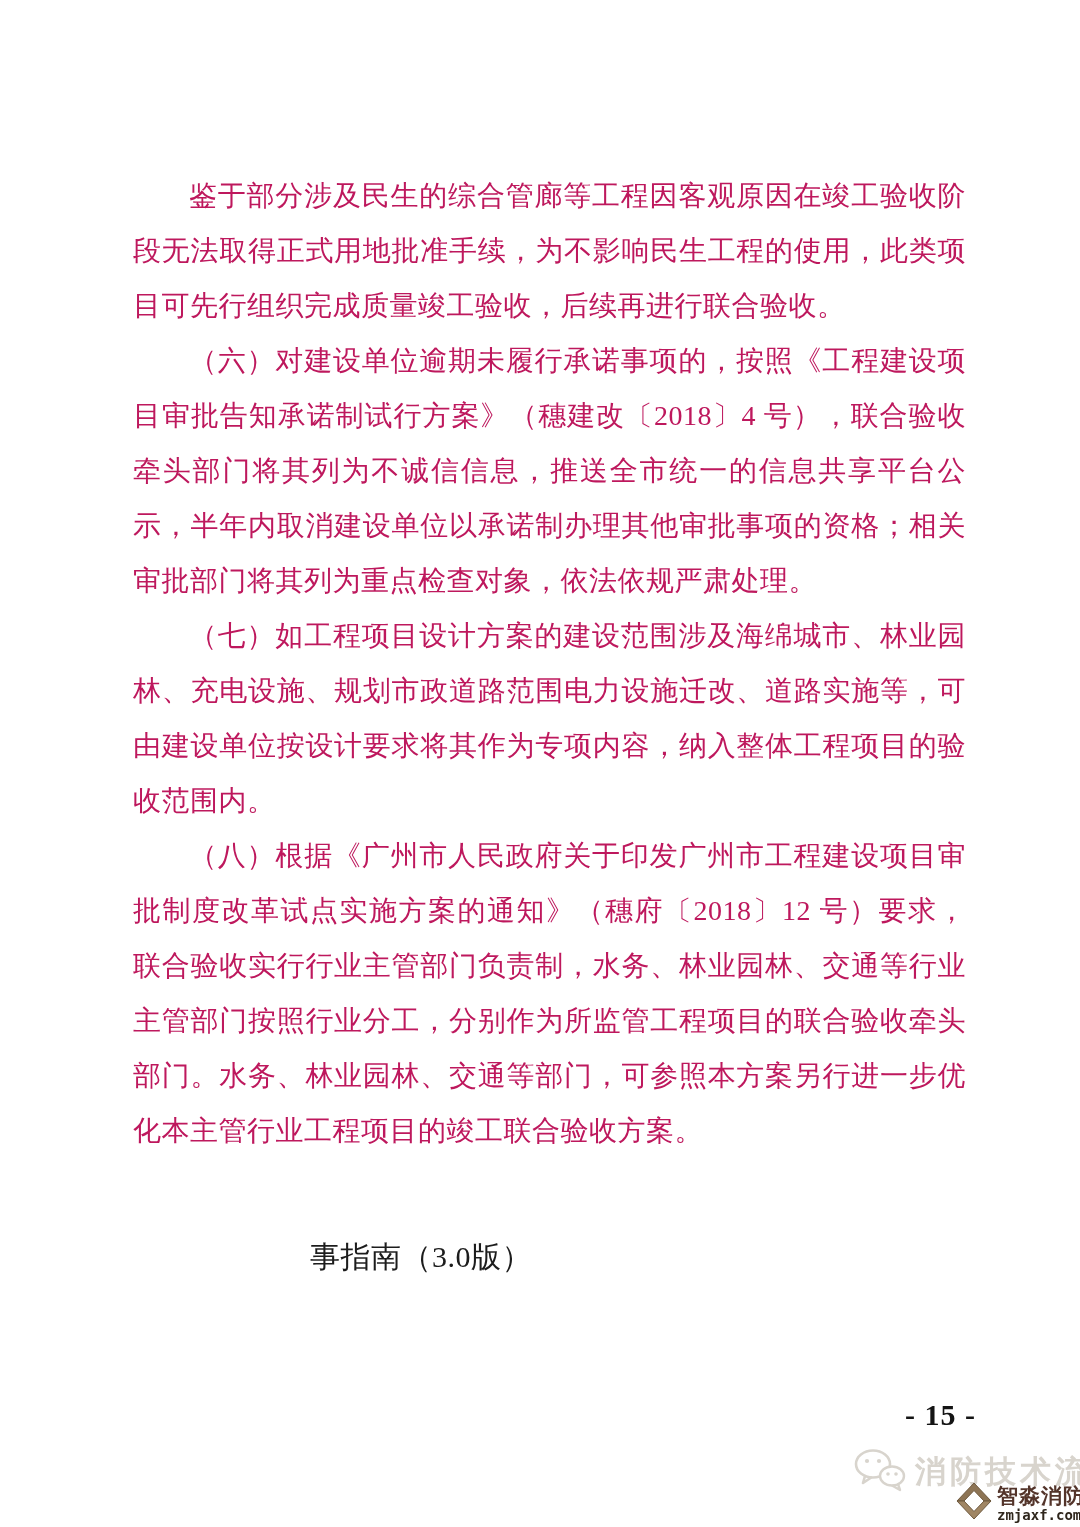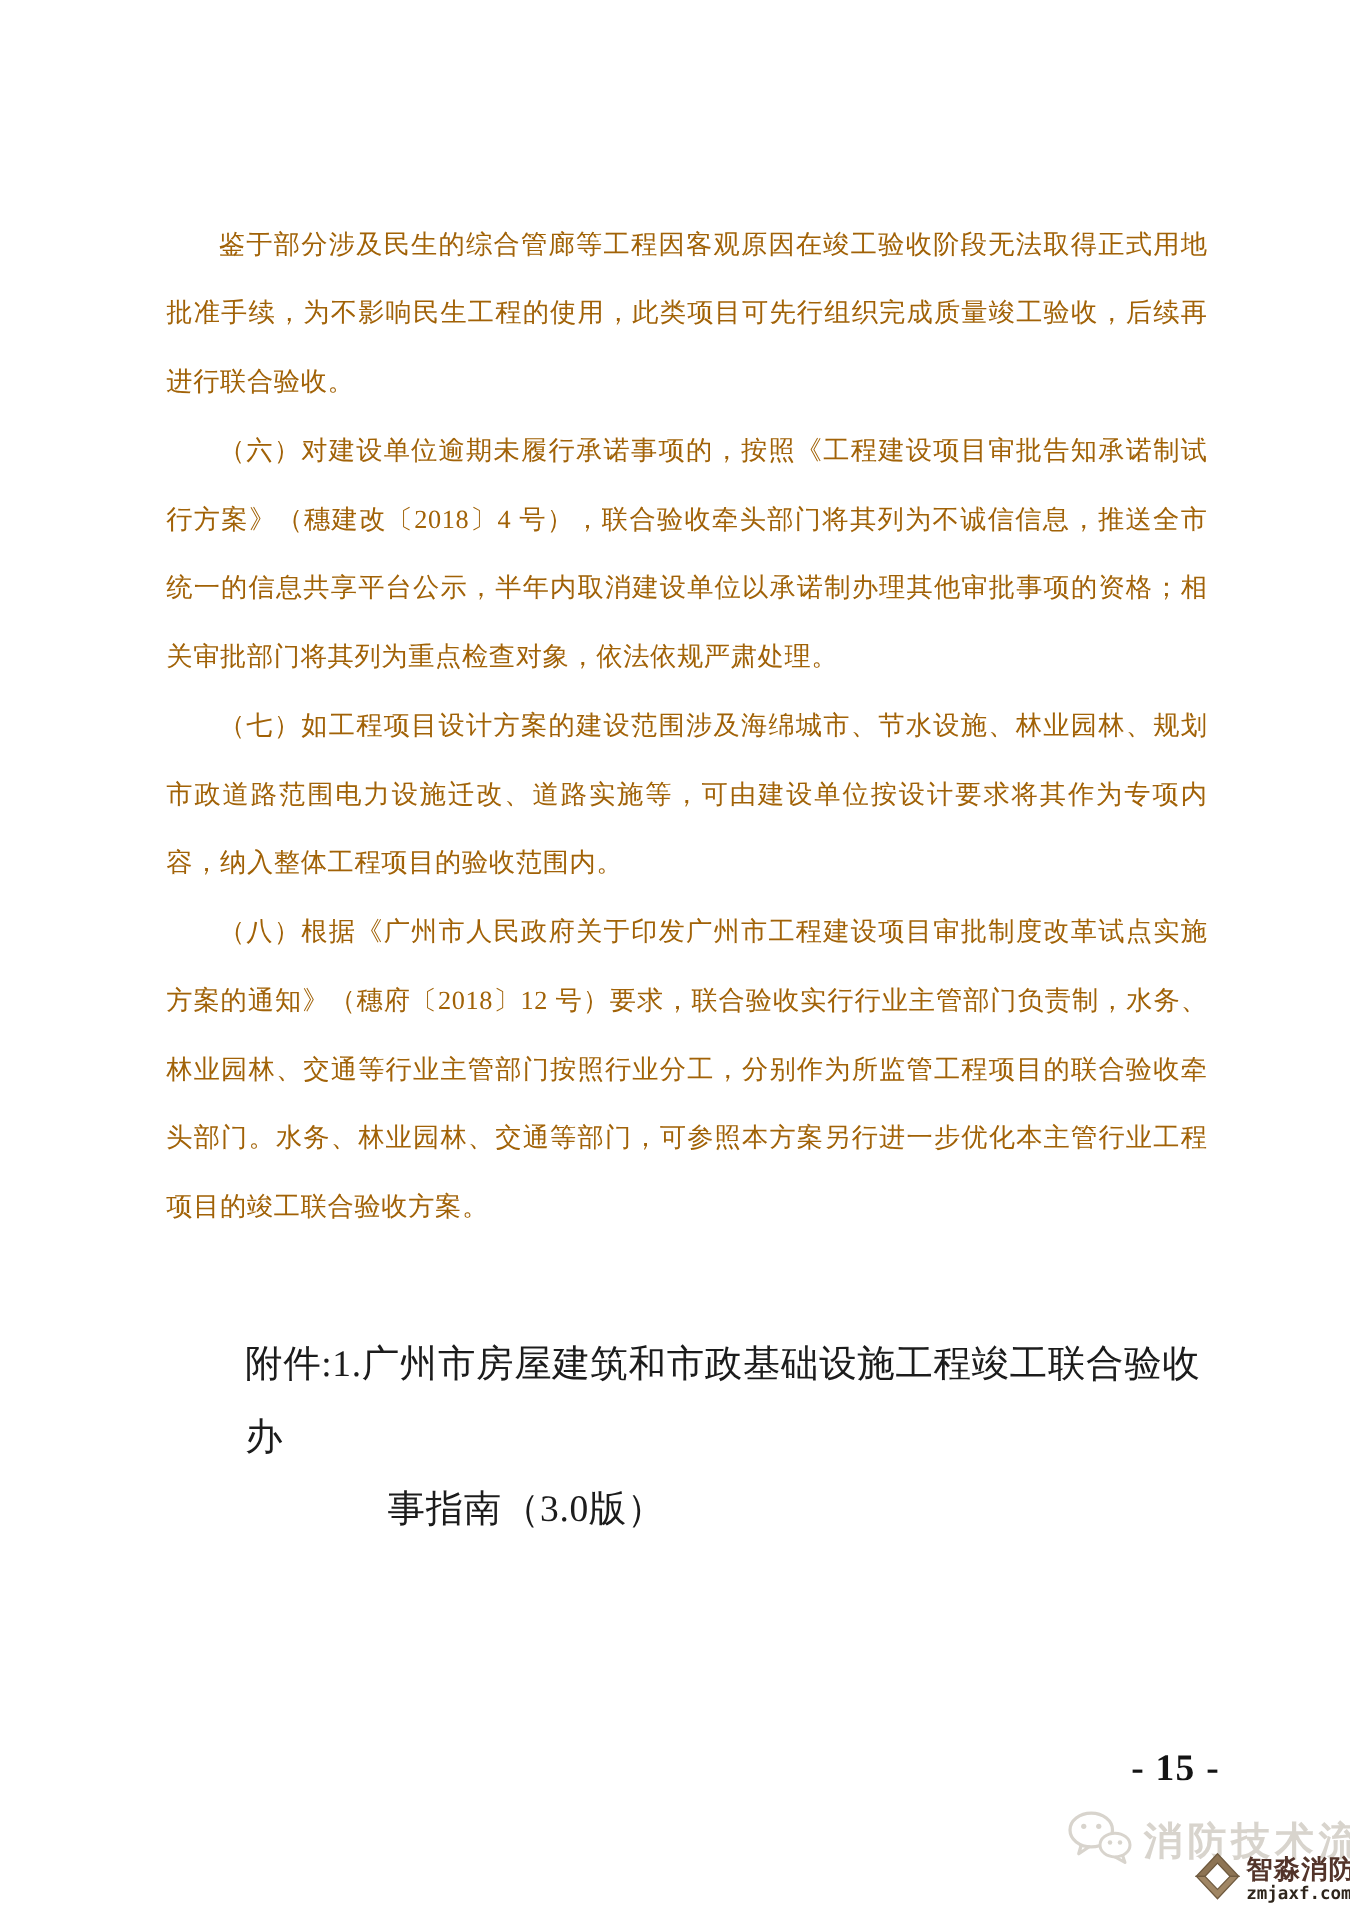--- a/index.html
+++ b/index.html
@@ -17,26 +17,26 @@
     color: #1c1c1c;
   }
   .body-col {
     position: absolute;
     left: 133px;
     top: 168px;
     width: 833px;
   }
   .para {
     margin: 0;
-    font-size: 21px;
+    font-size: 28px;
     line-height: 55px;
     letter-spacing: 0.5px;
     text-align: justify;
     text-indent: 2em;
-    color: #a16207;
+    color: #be185d;
   }
   .attachment {
     margin-top: 70px;
     font-size: 30px;
     line-height: 58px;
     letter-spacing: 0.5px;
     color: #1c1c1c;
   }
   .att-line1 {
     margin-left: 63px;
@@ -104,25 +104,24 @@
   }
 </style>
 </head>
 <body>
 
 <div class="page">
 
   <main class="body-col">
     <p class="para">鉴于部分涉及民生的综合管廊等工程因客观原因在竣工验收阶段无法取得正式用地批准手续，为不影响民生工程的使用，此类项目可先行组织完成质量竣工验收，后续再进行联合验收。</p>
     <p class="para">（六）对建设单位逾期未履行承诺事项的，按照《工程建设项目审批告知承诺制试行方案》（穗建改〔2018〕4 号），联合验收牵头部门将其列为不诚信信息，推送全市统一的信息共享平台公示，半年内取消建设单位以承诺制办理其他审批事项的资格；相关审批部门将其列为重点检查对象，依法依规严肃处理。</p>
-    <p class="para">（七）如工程项目设计方案的建设范围涉及海绵城市、节水设施、林业园林、规划市政道路范围电力设施迁改、道路实施等，可由建设单位按设计要求将其作为专项内容，纳入整体工程项目的验收范围内。</p>
+    <p class="para">（七）如工程项目设计方案的建设范围涉及海绵城市、林业园林、充电设施、规划市政道路范围电力设施迁改、道路实施等，可由建设单位按设计要求将其作为专项内容，纳入整体工程项目的验收范围内。</p>
     <p class="para">（八）根据《广州市人民政府关于印发广州市工程建设项目审批制度改革试点实施方案的通知》（穗府〔2018〕12 号）要求，联合验收实行行业主管部门负责制，水务、林业园林、交通等行业主管部门按照行业分工，分别作为所监管工程项目的联合验收牵头部门。水务、林业园林、交通等部门，可参照本方案另行进一步优化本主管行业工程项目的竣工联合验收方案。</p>
 
     <div class="attachment">
-      <div class="att-line1">附件:1.广州市房屋建筑和市政基础设施工程竣工联合验收办</div>
       <div class="att-line2">事指南（3.0版）</div>
     </div>
   </main>
 
   <div class="page-number">- 15 -</div>
 
   <div class="wechat-row">
     <span>
       <svg width="54" height="44" viewBox="0 0 54 44" aria-hidden="true">
         <ellipse cx="20" cy="16" rx="17" ry="13.5" fill="none" stroke="#d8d4cd" stroke-width="2.6"></ellipse>

